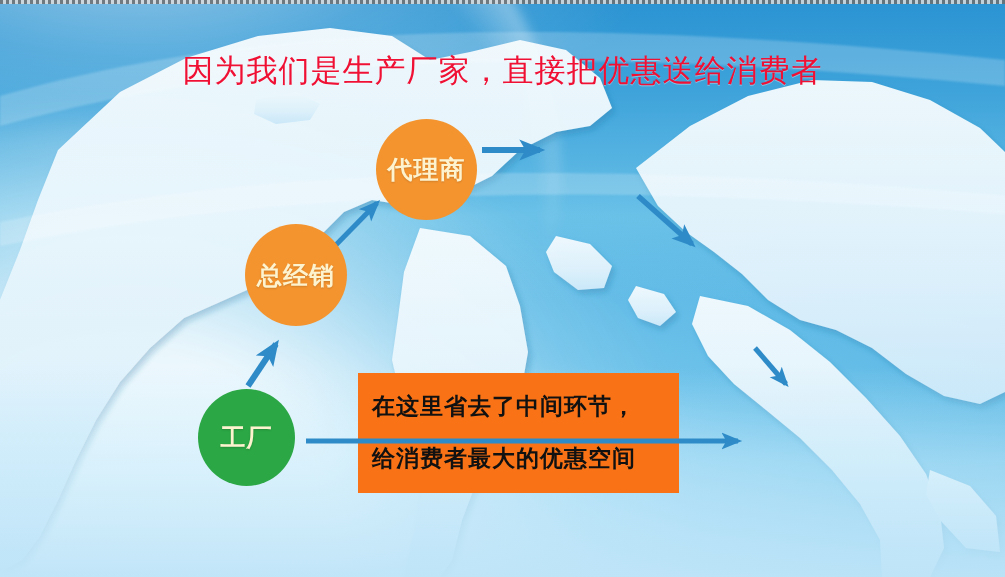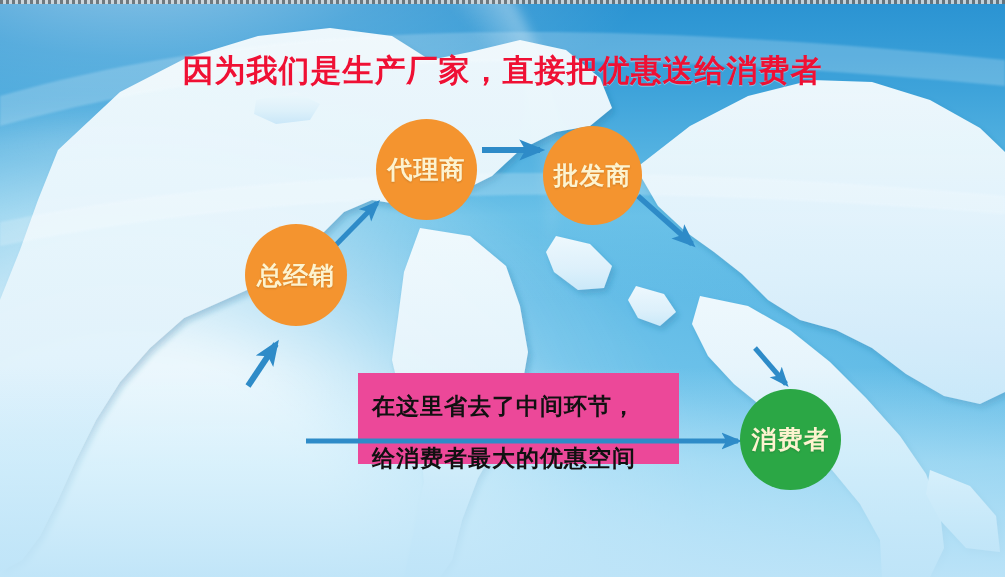--- a/index.html
+++ b/index.html
@@ -51,21 +51,21 @@
     position:absolute;left:0;top:0;width:100%;height:4px;
     background:repeating-linear-gradient(90deg,#6e6e6e 0 3px, #dcdcdc 3px 6px);
     opacity:.85;
   }
 
   
   .title{
     position:absolute;left:0;top:50px;width:100%;
     text-align:center;
     color:#ef1034;
-    font-size:31px;font-weight:bold;letter-spacing:1px;
+    font-size:31px;font-weight:normal;letter-spacing:1px;
     text-shadow:0 1px 0 rgba(255,255,255,.35);
     white-space:nowrap;
   }
 
   
   .node{
     position:absolute;border-radius:50%;
     display:flex;align-items:center;justify-content:center;
     color:#fdf3cf;font-weight:bold;letter-spacing:1px;
     text-shadow:0 1px 2px rgba(0,0,0,.16);
@@ -79,22 +79,22 @@
   #node-maoyi   {left:673px;top:247px;width:100px;height:100px;font-size:24px;}
   #node-gongchang{left:198px;top:389px;width:97px;height:97px;font-size:25px;}
   #node-xiaofei {left:740px;top:389px;width:101px;height:101px;font-size:25px;}
 
   
   .arrows{position:absolute;inset:0;}
   .arrows svg{display:block;width:1005px;height:577px;}
 
   
   .callout{
-    position:absolute;left:358px;top:373px;width:321px;height:91px;
-    background:#ec4899;
+    position:absolute;left:358px;top:373px;width:321px;height:120px;
+    background:#f97316;
   }
   .callout .line{
     position:absolute;left:14px;width:294px;
     color:#111;font-size:23px;font-weight:bold;letter-spacing:1px;
     white-space:nowrap;
   }
   .callout .l1{top:18px;}
   .callout .l2{top:70px;}
 </style>
 </head>
@@ -207,17 +207,16 @@
           <path d="M0,1.2 L9.4,5 L0,8.8 L2.2,5 Z" fill="#2e8bc8"></path>
         </marker>
       </defs>
       <g>
         <line x1="306" y1="441" x2="738" y2="441" stroke="#2e8bc8" stroke-width="5" marker-end="url(#ah3)"></line>
       </g>
     </svg>
   </div>
 
   <div class="node orange" id="node-daili">代理商</div>
-  <div class="node orange" id="node-pifa">批发商</div>
   <div class="node orange" id="node-zongjing">总经销</div>
-  <div class="node green" id="node-xiaofei">消费者</div>
+  <div class="node green" id="node-gongchang">工厂</div>
 
 </div>
 
 </body></html>

